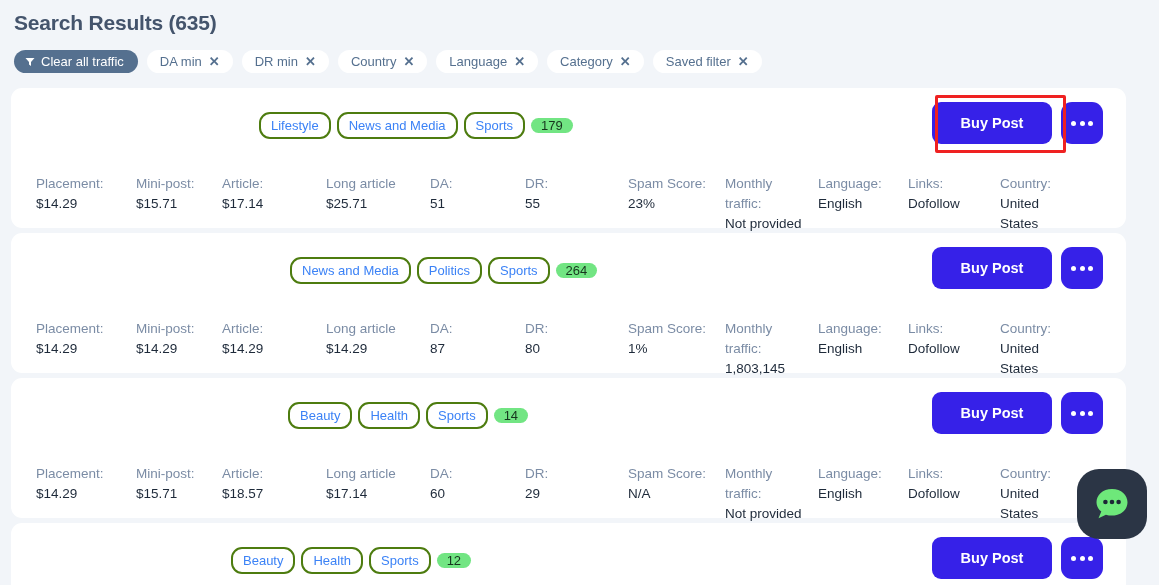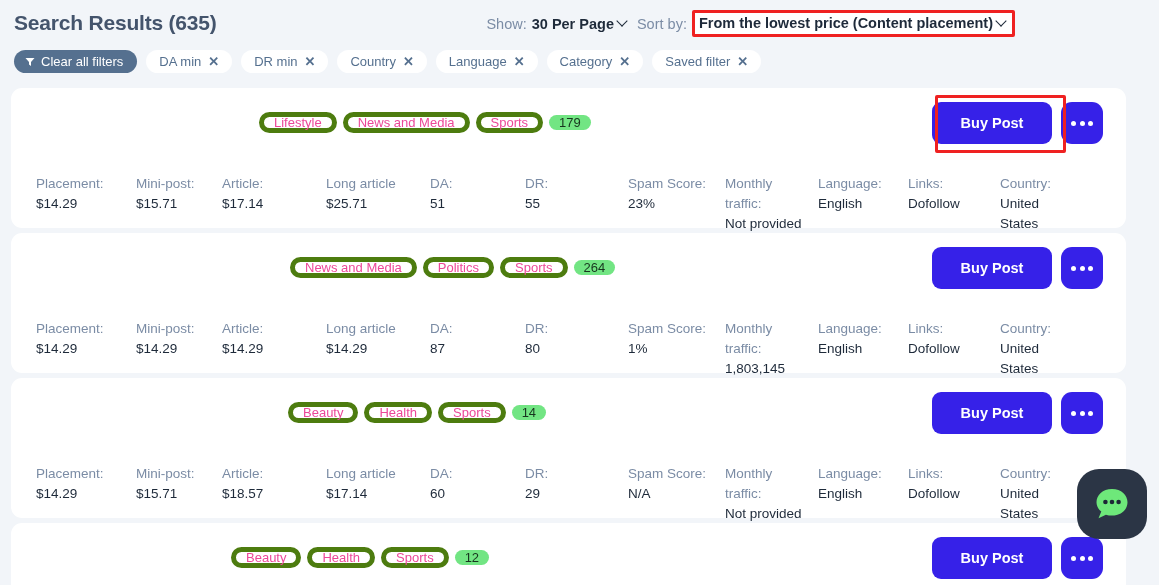--- a/index.html
+++ b/index.html
@@ -65,23 +65,23 @@
   
   .card {
     position: absolute; left: 11px; width: 1115px;
     background: #ffffff; border-radius: 11px;
   }
   .card-tags {
     position: absolute; top: 24px;
     display: flex; align-items: center; gap: 6px;
   }
   .tag {
-    height: 21px; border: 5px solid #4d7c0f; border-radius: 11px;
+    height: 27px; border: 2px solid #4d7c0f; border-radius: 11px;
     display: flex; align-items: center; padding: 0 10px;
-    font-size: 13px; color: #ec4899; background: #fff; white-space: nowrap;
+    font-size: 13px; color: #3b82f6; background: #fff; white-space: nowrap;
   }
   .tag-count {
     height: 15px; border-radius: 11px; background: #72e583;
     display: flex; align-items: center; padding: 0 10px;
     font-size: 13px; color: #17351e; font-weight: normal;
   }
   .actions {
     position: absolute; top: 14px; right: 23px;
     display: flex; align-items: center; gap: 9px;
   }
@@ -124,47 +124,28 @@
   }
 </style>
 </head>
 <body>
 
 <div class="page">
 
   <div class="topbar">
     <div class="page-title">Search Results (635)</div>
 
-    <div class="topright">
-      <div class="show-group">
-        <span class="ctl-label">Show:</span>
-        <span class="ctl-value">
-          <span>30 Per Page</span>
-          <span class="chev"></span>
-        </span>
-      </div>
-
-      <div class="sort-group">
-        <span class="ctl-label">Sort by:</span>
-        <span class="sort-box">
-          <span class="ctl-value">
-            <span>From the lowest price (Content placement)</span>
-            <span class="chev"></span>
-          </span>
-        </span>
-      </div>
-    </div>
   </div>
 
   <div class="filters">
     <div class="chip clear">
       <svg class="funnel" viewBox="0 0 10 10">
         <polygon points="0.5,1 9.5,1 6,5 6,9 4,7.6 4,5" fill="#ffffff"></polygon>
       </svg>
-      <span>Clear all filters</span>
+      <span>Clear all traffic</span>
     </div>
     <div class="chip">
       <span>DA min</span>
       <span class="x">✕</span>
     </div>
     <div class="chip">
       <span>DR min</span>
       <span class="x">✕</span>
     </div>
     <div class="chip">

